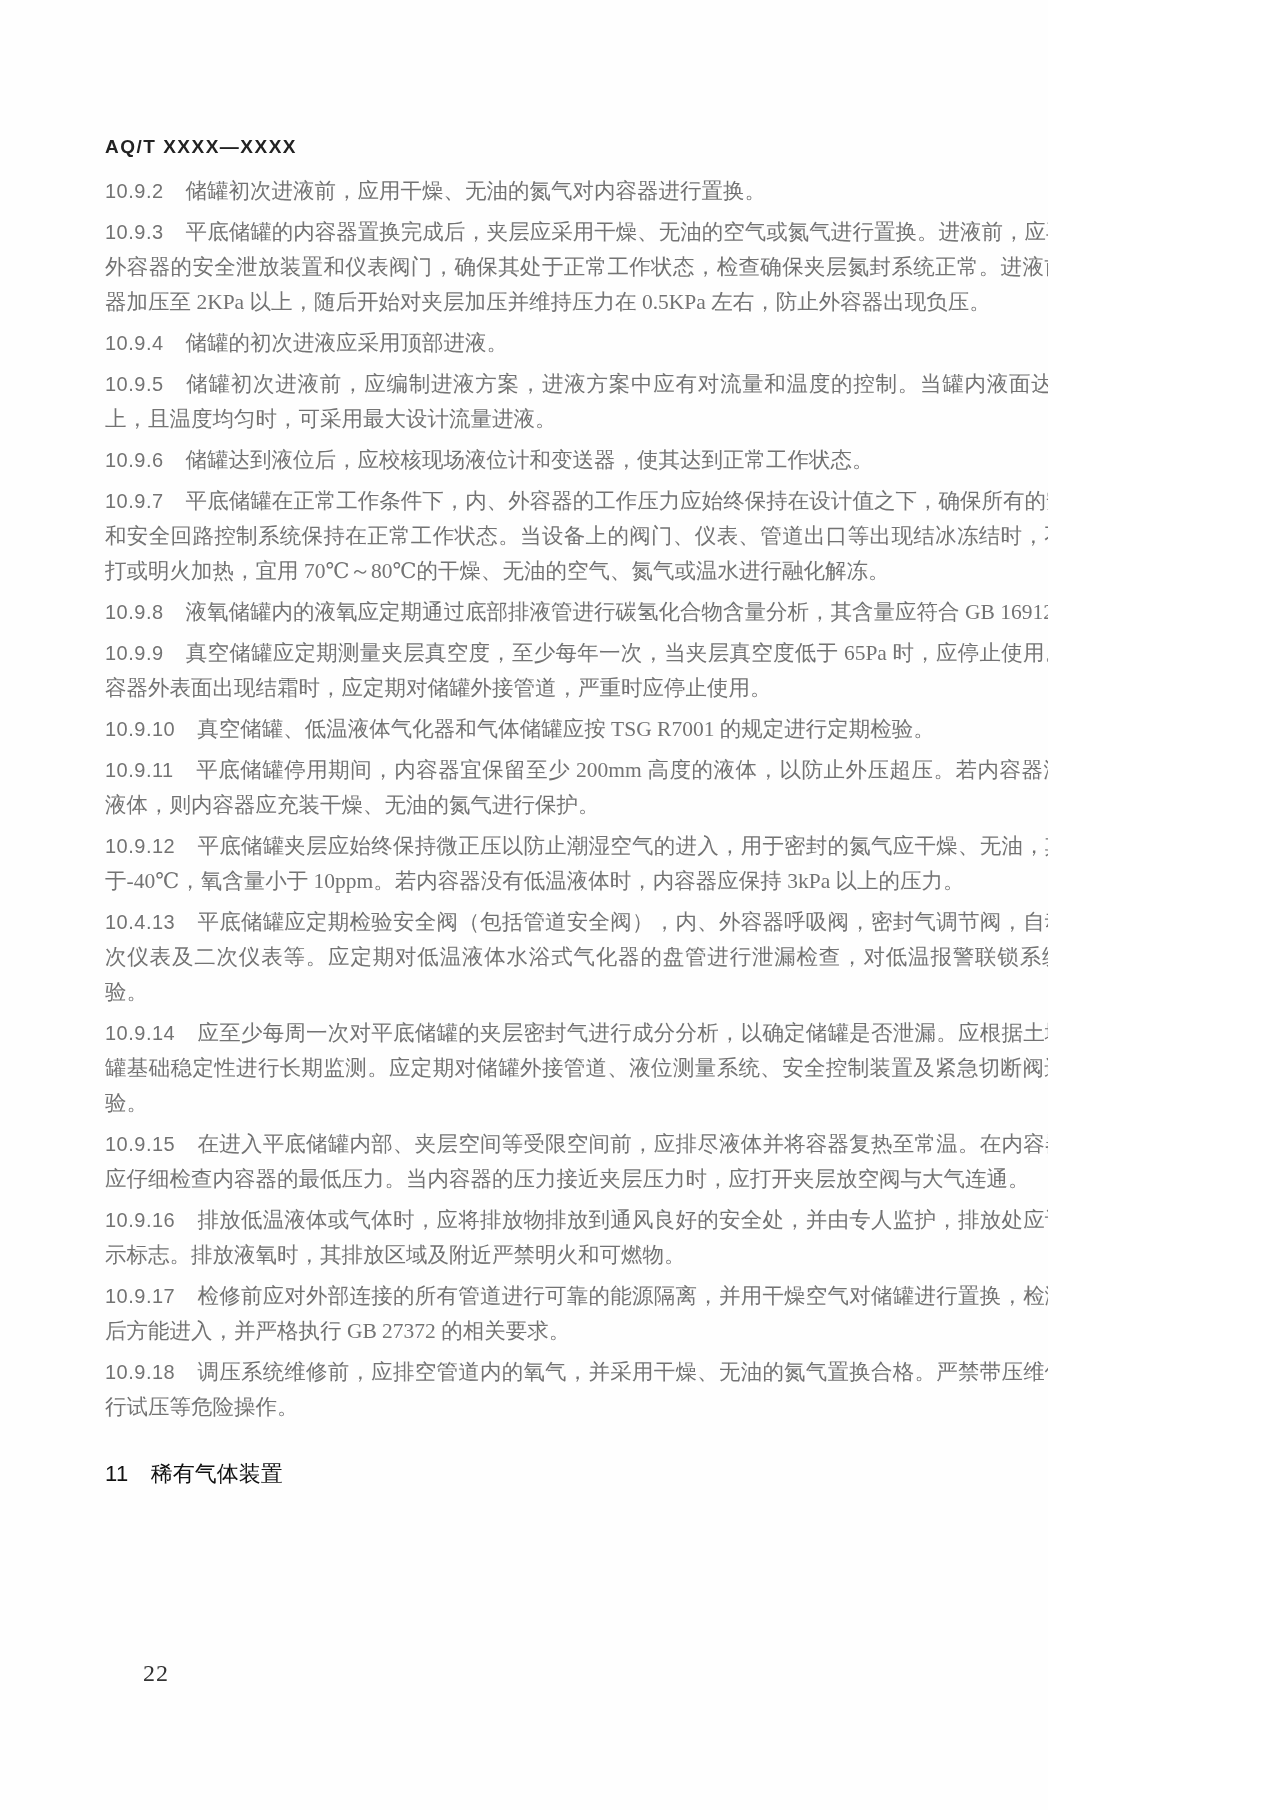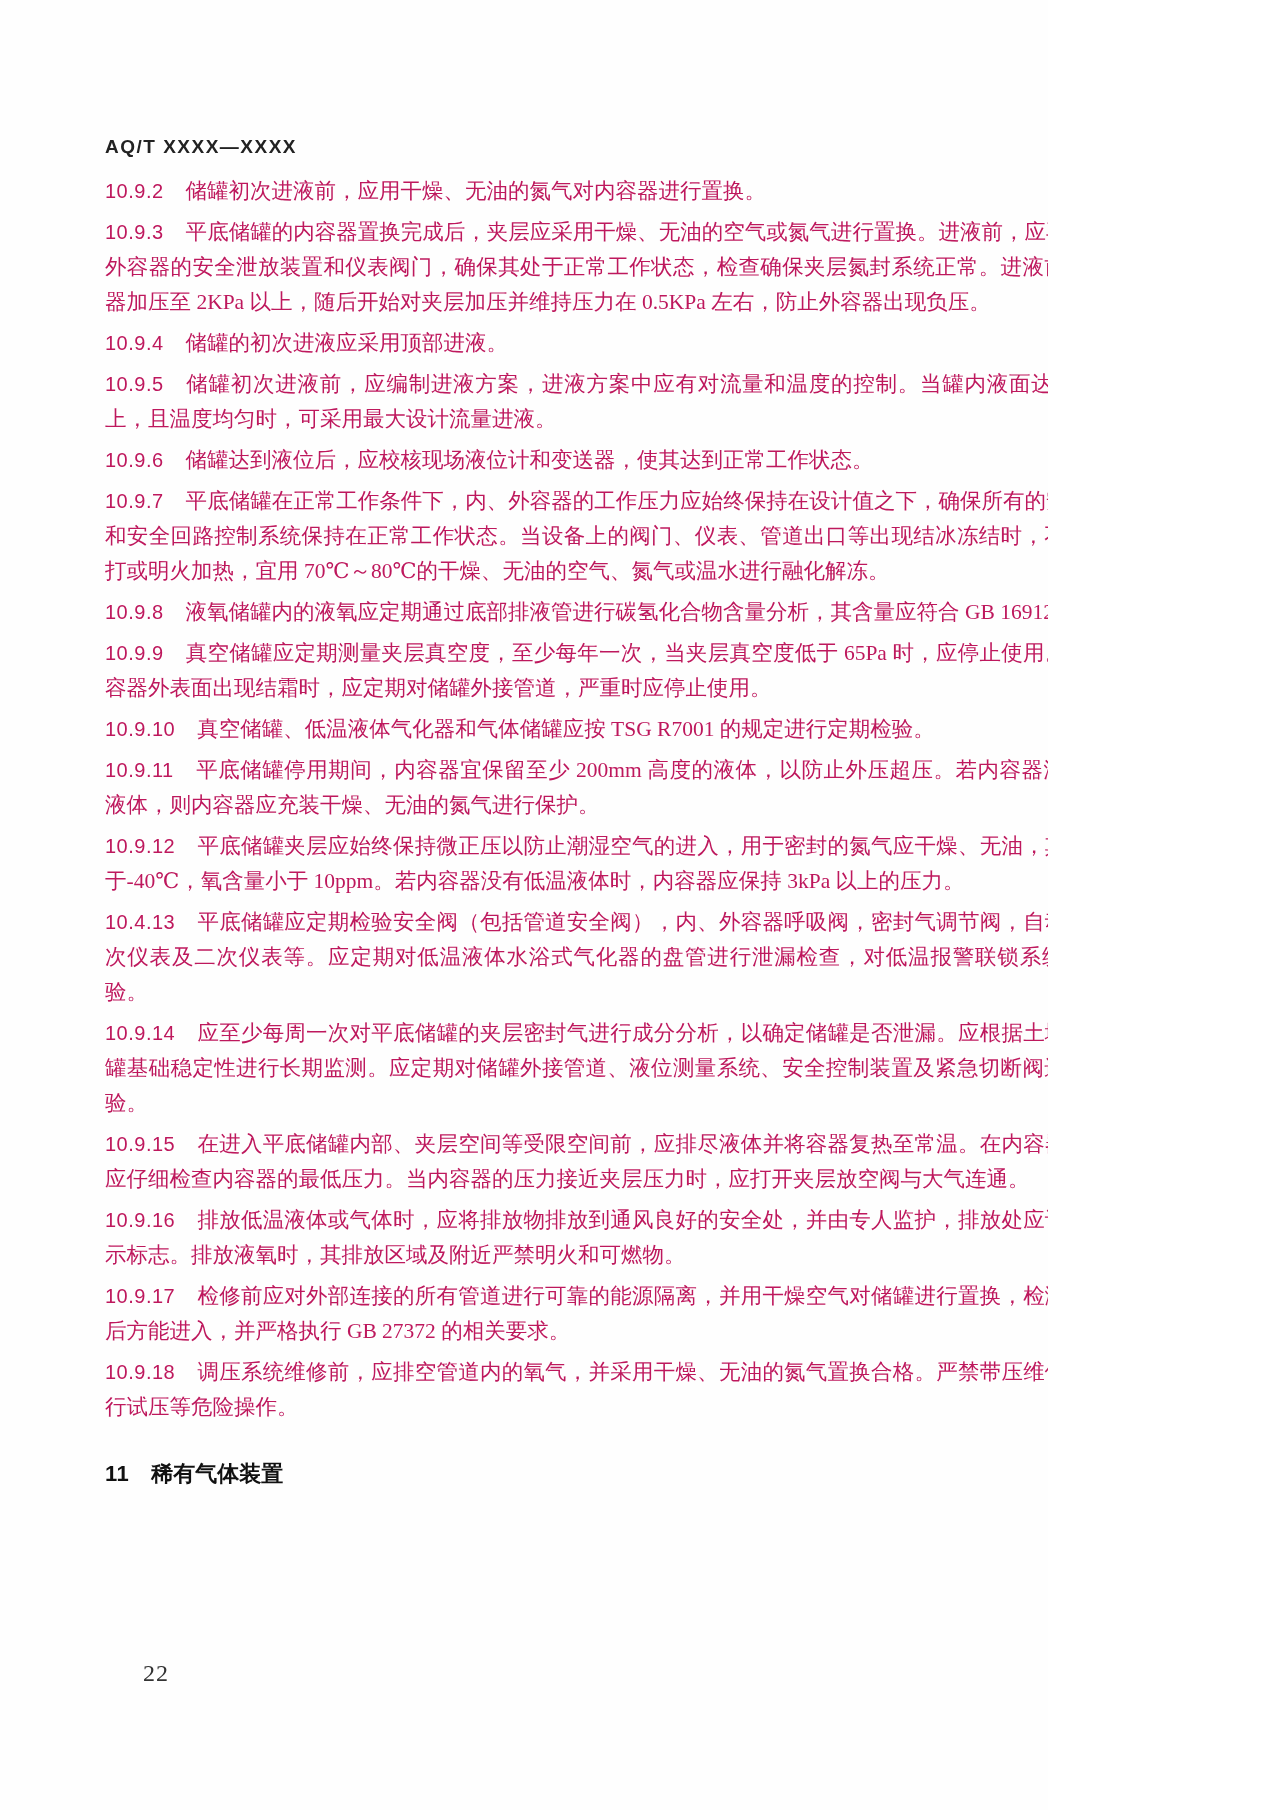--- a/index.html
+++ b/index.html
@@ -27,32 +27,32 @@
     left: 105px;
     top: 174px;
     width: 1070px;
   }
   p.clause {
     margin: 0 0 6px 0;
     font-size: 21.5px;
     line-height: 35px;
     text-align: justify;
     text-justify: inter-ideograph;
-    color: #be185d;
+    color: #737373;
   }
   p.clause .num {
     font-family: "Liberation Sans", "DejaVu Sans", sans-serif;
     font-size: 20px;
     letter-spacing: 0.5px;
     margin-right: 22px;
     white-space: nowrap;
   }
   h2.section-l1, h3.section-l2 {
     font-family: "Liberation Sans", "DejaVu Sans", sans-serif;
-    font-weight: 700;
+    font-weight: 400;
     color: #111111;
     margin: 0;
   }
   h2.section-l1 { font-size: 22px; margin-top: 34px; }
   h3.section-l2 { font-size: 21px; margin-top: 42px; }
   .section-num { margin-right: 22px; letter-spacing: 0.5px; }
   .page-number {
     position: absolute;
     left: 143px;
     top: 1660px;

